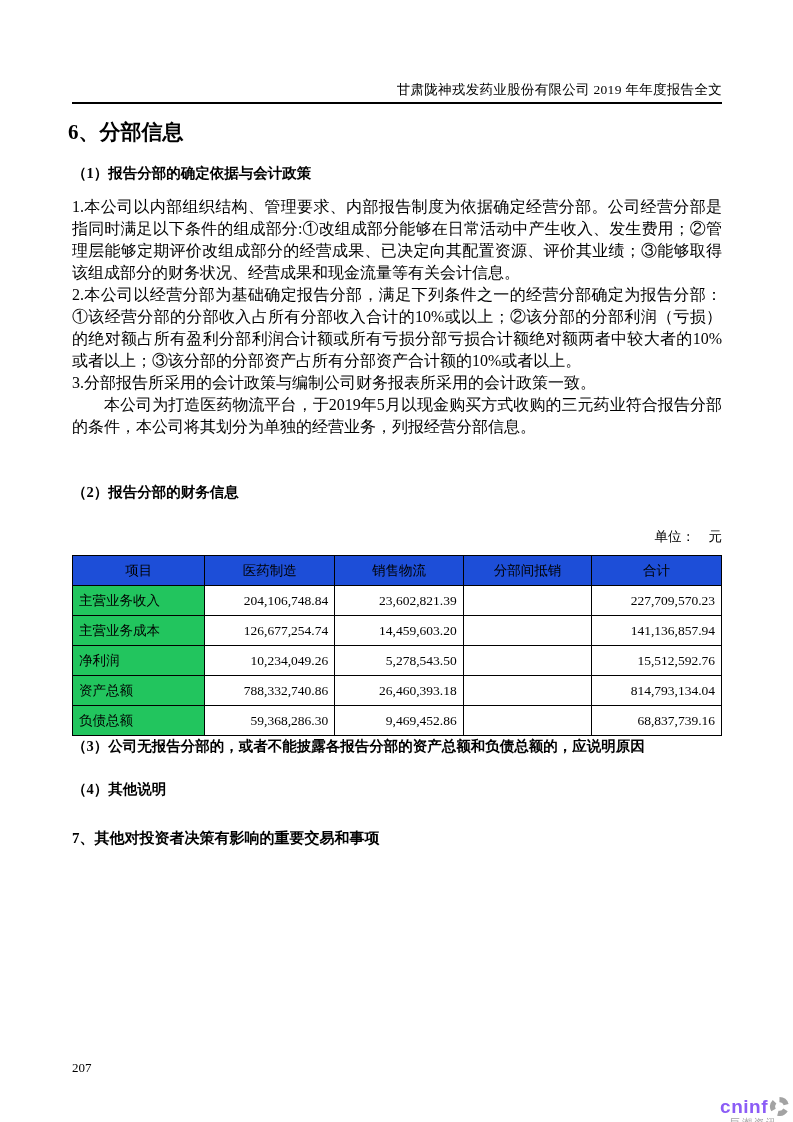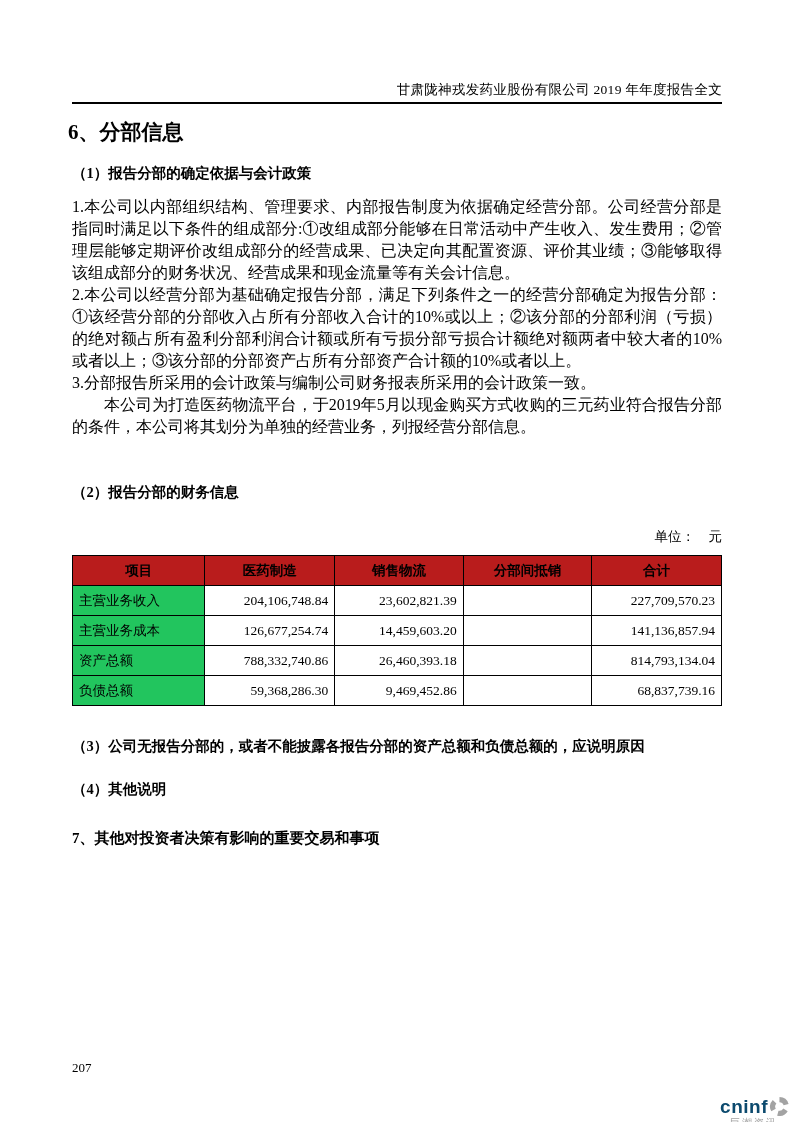--- a/index.html
+++ b/index.html
@@ -89,23 +89,22 @@
   }
   .seg-table th, .seg-table td {
     border: 1px solid #000000;
     height: 27px;
     padding: 1px 6px;
     font-weight: normal;
     overflow: hidden;
     white-space: nowrap;
   }
   .seg-table th {
-    background: #b91c1c;
+    background: #1d4ed8;
     text-align: center;
-    font-weight: bold;
   }
   .seg-table td.col-label {
     background: #22c55e;
     text-align: left;
   }
   .seg-table td.num {
     text-align: right;
   }
   .page-number {
     position: absolute;
@@ -127,21 +126,21 @@
     display: flex;
     align-items: center;
     justify-content: flex-end;
     gap: 1px;
     line-height: 1;
   }
   .logo-brand {
     font-family: "Liberation Sans", sans-serif;
     font-weight: bold;
     font-size: 19px;
-    color: #0c4a6e;
+    color: #8b5cf6;
     letter-spacing: 0.5px;
   }
   .logo-subtitle {
     font-size: 10px;
     letter-spacing: 2px;
     padding-right: 12px;
     margin-top: -1px;
     font-family: "Liberation Sans", sans-serif;
   }
   .logo-url {
@@ -196,20 +195,27 @@
         <td class="num">23,602,821.39</td>
         <td class="num"></td>
         <td class="num">227,709,570.23</td>
       </tr>
       <tr>
         <td class="col-label">主营业务成本</td>
         <td class="num">126,677,254.74</td>
         <td class="num">14,459,603.20</td>
         <td class="num"></td>
         <td class="num">141,136,857.94</td>
+      </tr>
+      <tr>
+        <td class="col-label">净利润</td>
+        <td class="num">10,234,049.26</td>
+        <td class="num">5,278,543.50</td>
+        <td class="num"></td>
+        <td class="num">15,512,592.76</td>
       </tr>
       <tr>
         <td class="col-label">资产总额</td>
         <td class="num">788,332,740.86</td>
         <td class="num">26,460,393.18</td>
         <td class="num"></td>
         <td class="num">814,793,134.04</td>
       </tr>
       <tr>
         <td class="col-label">负债总额</td>

